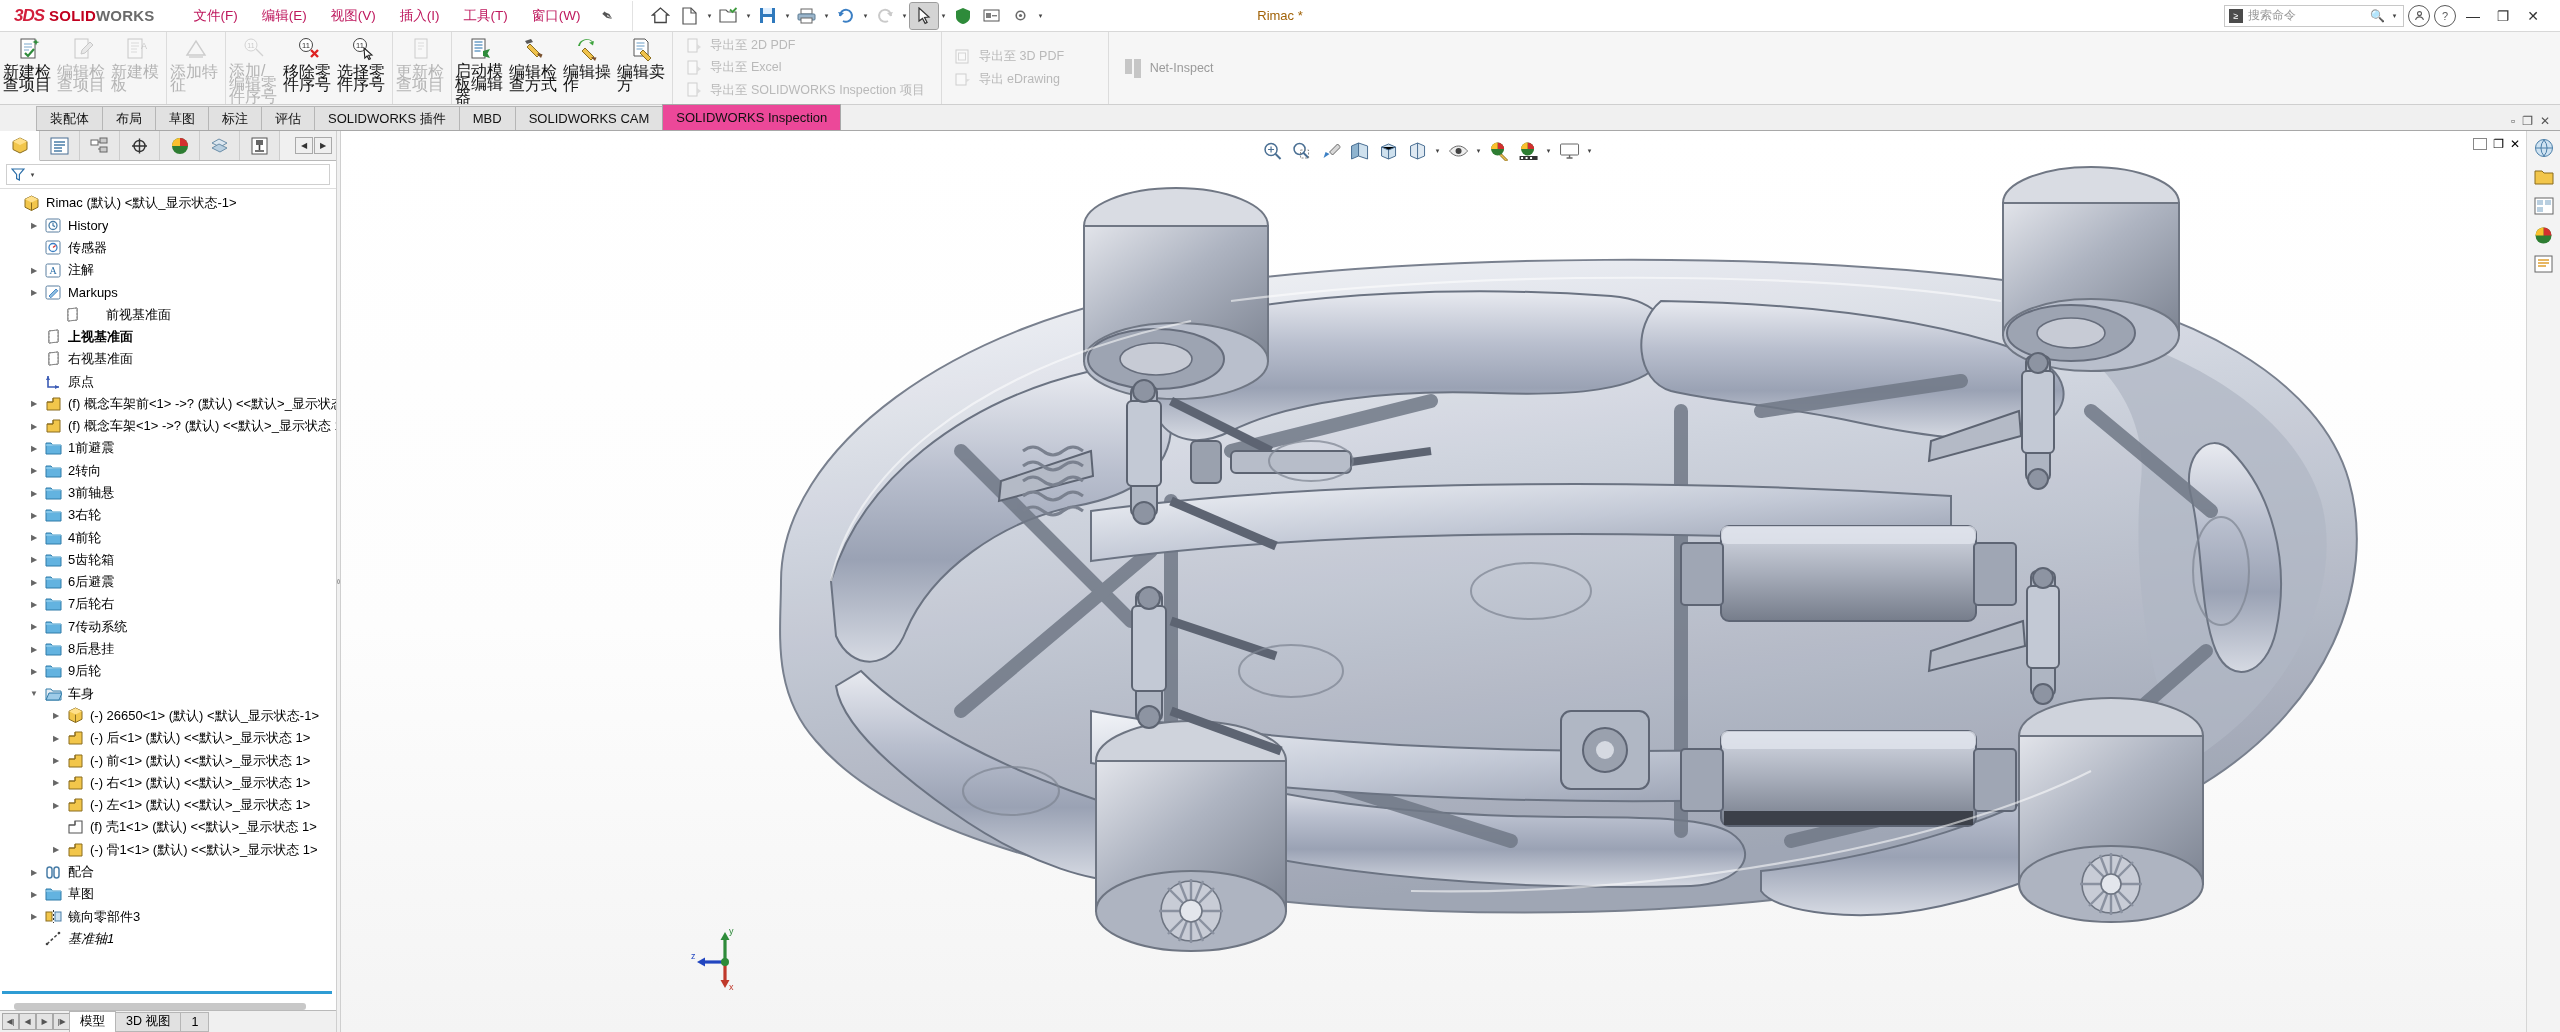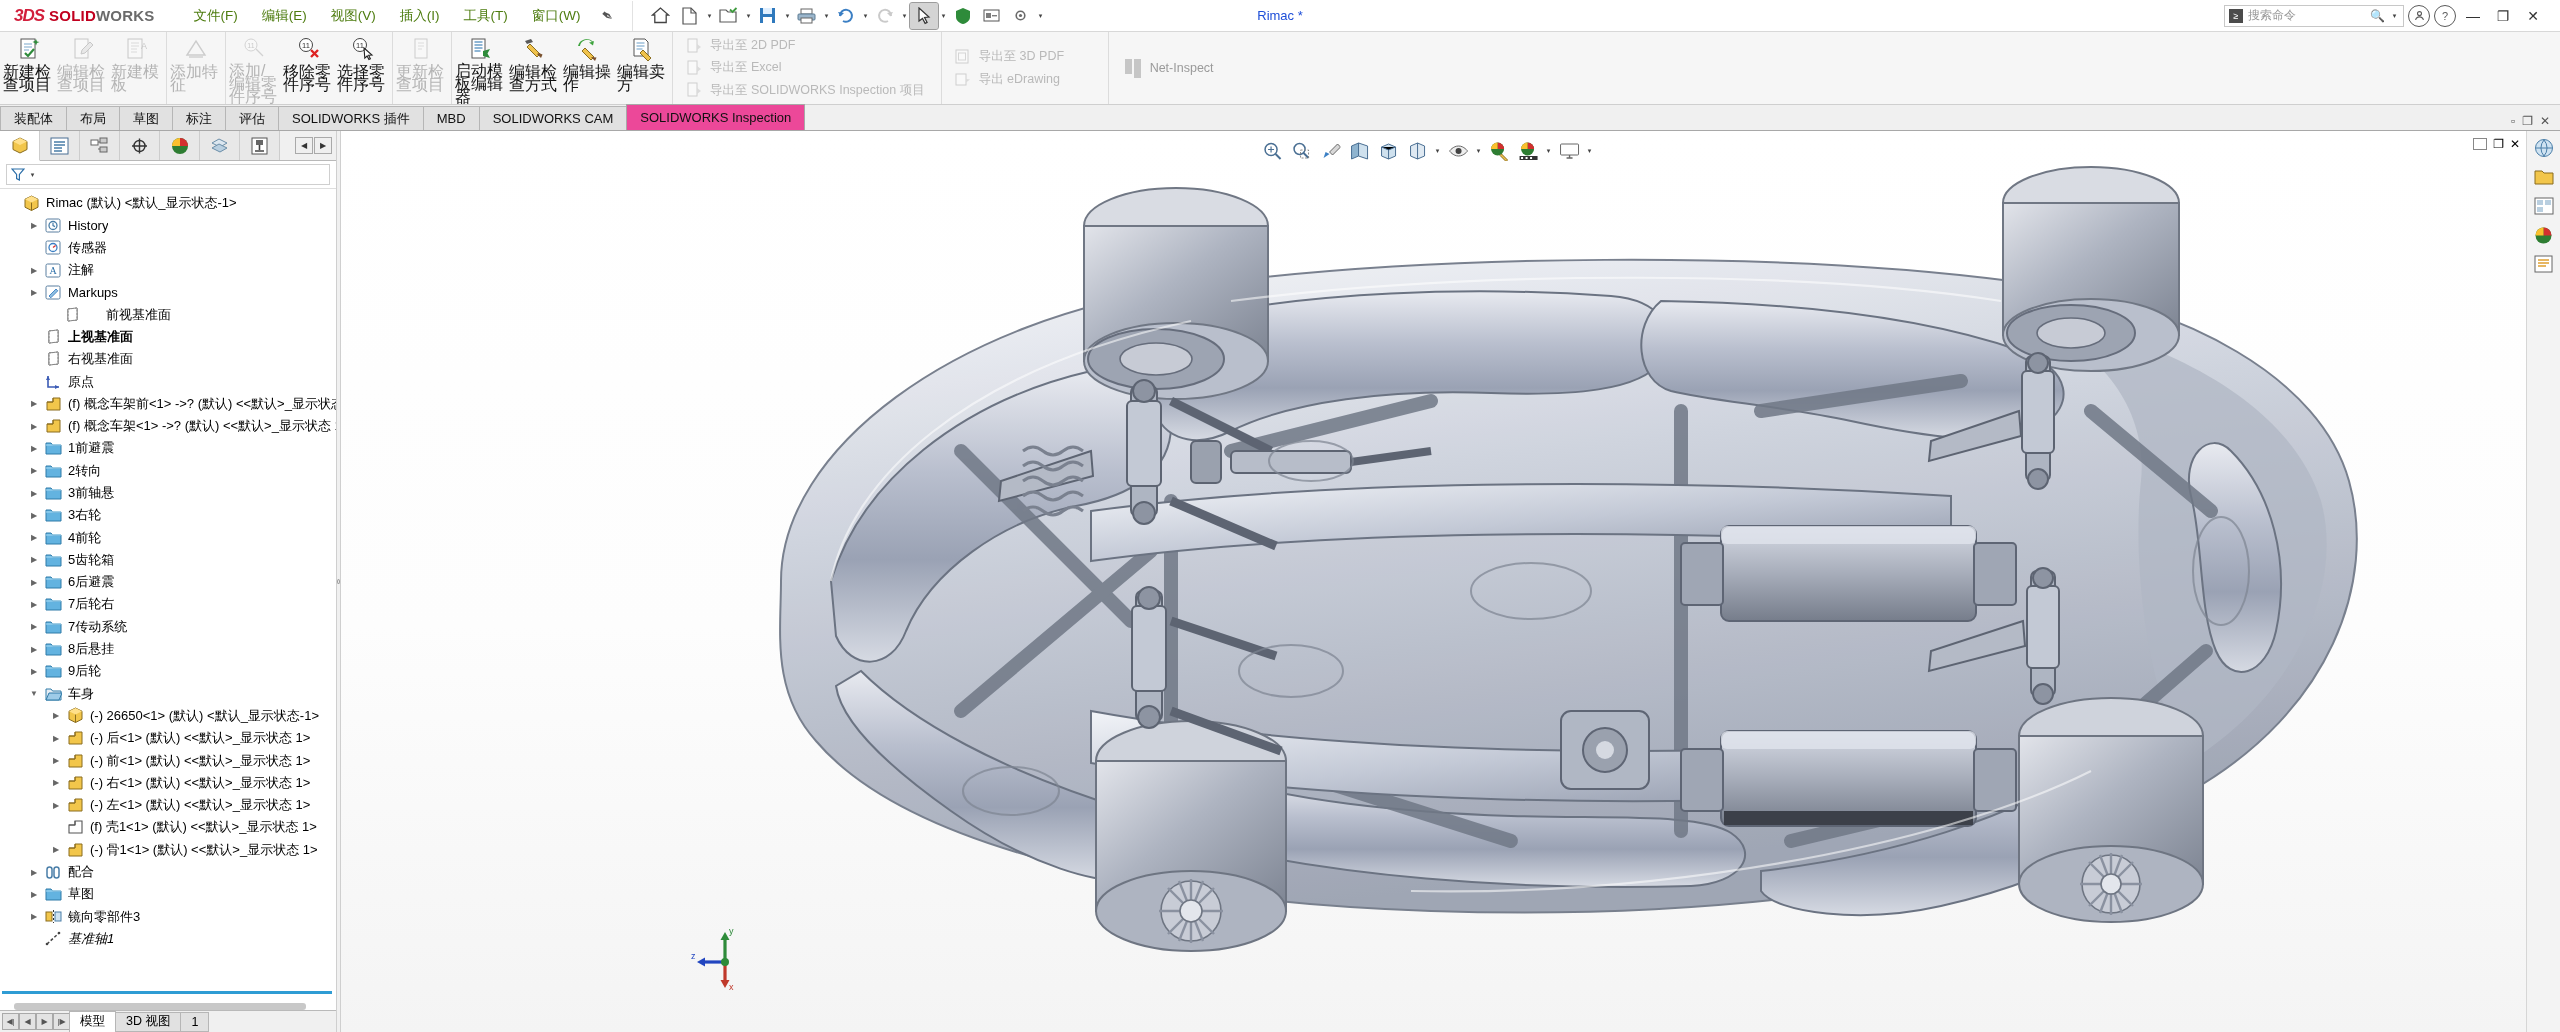--- a/index.html
+++ b/index.html
@@ -16,27 +16,27 @@
   .titlebar {
     height:32px; background:#ffffff; display:flex; align-items:center;
     border-bottom:1px solid #d8d8d8; flex:none; position:relative;
   }
   .logo { display:flex; align-items:center; padding:0 14px 0 14px; gap:5px; }
   .logo .ds { color:#d21f3c; font-weight:bold; font-size:17px; font-style:italic; letter-spacing:-1px;}
   .logo .sw { font-weight:bold; font-size:15px; letter-spacing:.2px; }
   .logo .sw .s1 { color:#c1001f; }
   .logo .sw .s2 { color:#6b6b6b; }
   .menubar { display:flex; align-items:center; gap:2px; margin-left:14px; }
-  .menu-item { padding:4px 11px; font-size:13.5px; color:#4d7c0f; cursor:default; white-space:nowrap; }
+  .menu-item { padding:4px 11px; font-size:13.5px; color:#be185d; cursor:default; white-space:nowrap; }
   .pin { margin-left:8px; color:#555; font-size:15px; transform:rotate(35deg); display:inline-block; }
   .qat { display:flex; align-items:center; gap:1px; margin-left:18px; border-left:1px solid #e2e2e2; padding-left:14px; height:30px;}
   .qicon { width:28px; height:26px; display:flex; align-items:center; justify-content:center; border-radius:2px; }
   .qicon.pressed { background:#d4d4d4; outline:1px solid #9c9c9c; }
   .caret { font-size:7px; color:#444; width:9px; text-align:center; }
-  .title-doc { position:absolute; left:50%; transform:translateX(-50%); font-size:13px; color:#1d4ed8; }
+  .title-doc { position:absolute; left:50%; transform:translateX(-50%); font-size:13px; color:#a16207; }
   .tb-right { margin-left:auto; display:flex; align-items:center; gap:4px; padding-right:14px; }
   .searchbox {
     width:180px; height:22px; border:1px solid #c8c8c8; background:#fff;
     display:flex; align-items:center; gap:5px; padding:0 4px; font-size:12px; color:#999;
   }
   .searchbox .sq { width:14px; height:14px; background:#4b4b4b; color:#fff; font-size:9px;
     display:flex; align-items:center; justify-content:center; }
   .searchbox .mag { margin-left:auto; color:#777; font-size:12px; }
   .sysbtn { width:26px; height:26px; display:flex; align-items:center; justify-content:center;
     font-size:14px; color:#333; }
@@ -59,21 +59,21 @@
   .rrow .t { font-size:12.5px; color:#b9b9b9; white-space:nowrap; }
   .rrow .ico16 { width:18px; height:18px; opacity:.35; display:flex;align-items:center;justify-content:center;}
   .netinsp { display:flex; align-items:center; gap:9px; padding:0 14px; }
   .ni-logo { display:flex; gap:2px; }
   .ni-logo i { display:block; width:7px; background:#c6c6c6; }
   .ni-logo i.a { height:15px; } .ni-logo i.b { height:19px; }
   .ni-txt { font-size:12.5px; color:#9a9a9a; }
 
   
   .tabstrip { height:26px; background:#f0f0f0; display:flex; align-items:flex-end; flex:none;
-    border-bottom:1px solid #a8a8a8; position:relative;}
+    border-bottom:1px solid #a8a8a8; position:relative;margin-left:36px;}
   .tab { height:24px; padding:0 13px; display:flex; align-items:center; font-size:13px;
     background:#e1e1e1; border:1px solid #b6b6b6; border-bottom:none; margin-right:-1px; color:#111;
     white-space:nowrap;}
   .tab.active { background:#ec4899; border-color:#a8a8a8; height:26px; position:relative; z-index:3; }
   .tabstrip-right { margin-left:auto; display:flex; align-items:center; gap:7px; padding:0 10px 2px 0;
     color:#555; font-size:12px;}
 
   
   .main { flex:1; display:flex; min-height:0; position:relative; background:#fff; }
 

